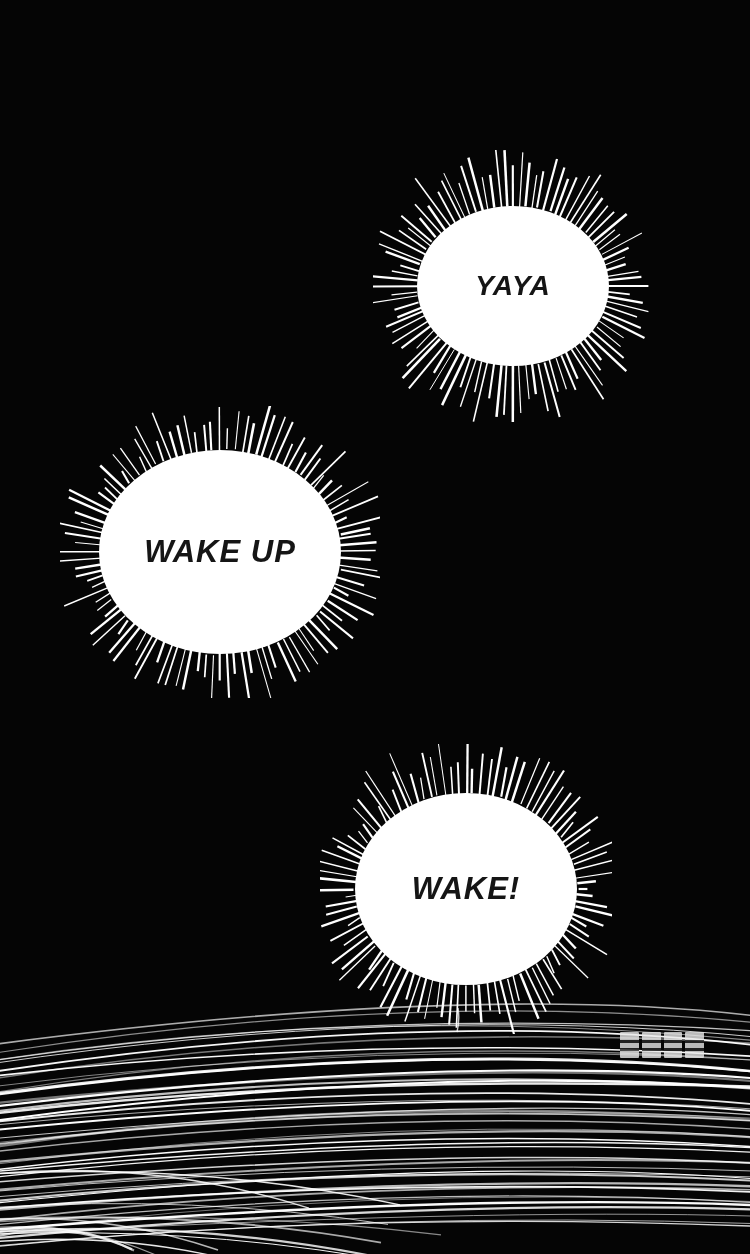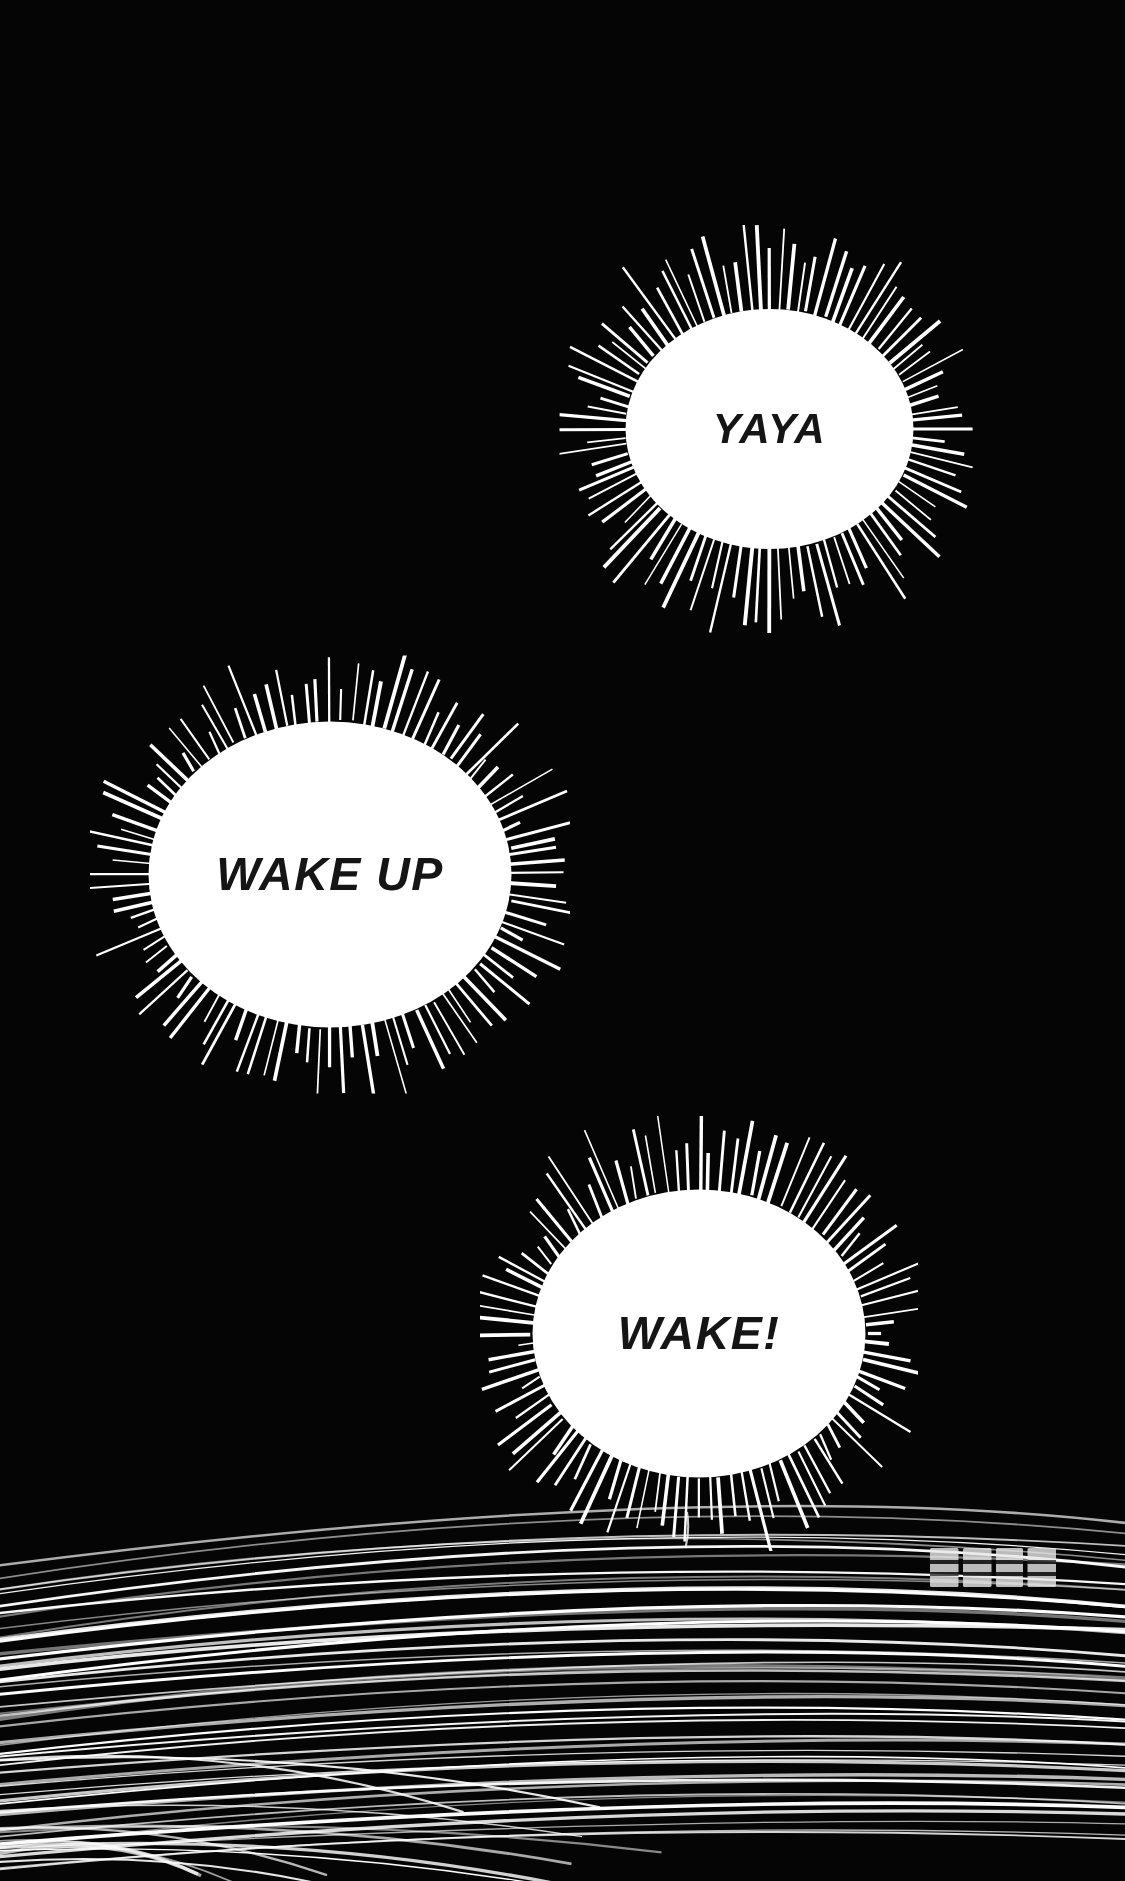--- a/index.html
+++ b/index.html
@@ -16,21 +16,21 @@
     position:absolute;left:0;top:0;right:0;bottom:0;
     display:flex;align-items:center;justify-content:center;
     color:var(--text-color,#151515);
     font-style:italic;
     font-weight:700;
     letter-spacing:1px;
     white-space:nowrap;
   }
   .bubble-1{left:373px;top:150px;width:280px;height:272px;}
   .bubble-1 .bubble-text{font-size:28px;}
-  .bubble-2{left:60px;top:437px;width:320px;height:292px;text-decoration:underline;}
+  .bubble-2{left:60px;top:406px;width:320px;height:292px;text-decoration:underline;}
   .bubble-2 .bubble-text{font-size:31px;}
   .bubble-3{left:320px;top:744px;width:292px;height:290px;}
   .bubble-3 .bubble-text{font-size:31px;}
   .scribbles{position:absolute;left:0;top:1000px;width:750px;height:254px;display:block;}
   .watermark{
     position:absolute;left:620px;top:1032px;width:84px;height:26px;
     display:flex;gap:3px;opacity:.8;
   }
   .watermark-glyph{
     flex:1;height:100%;

